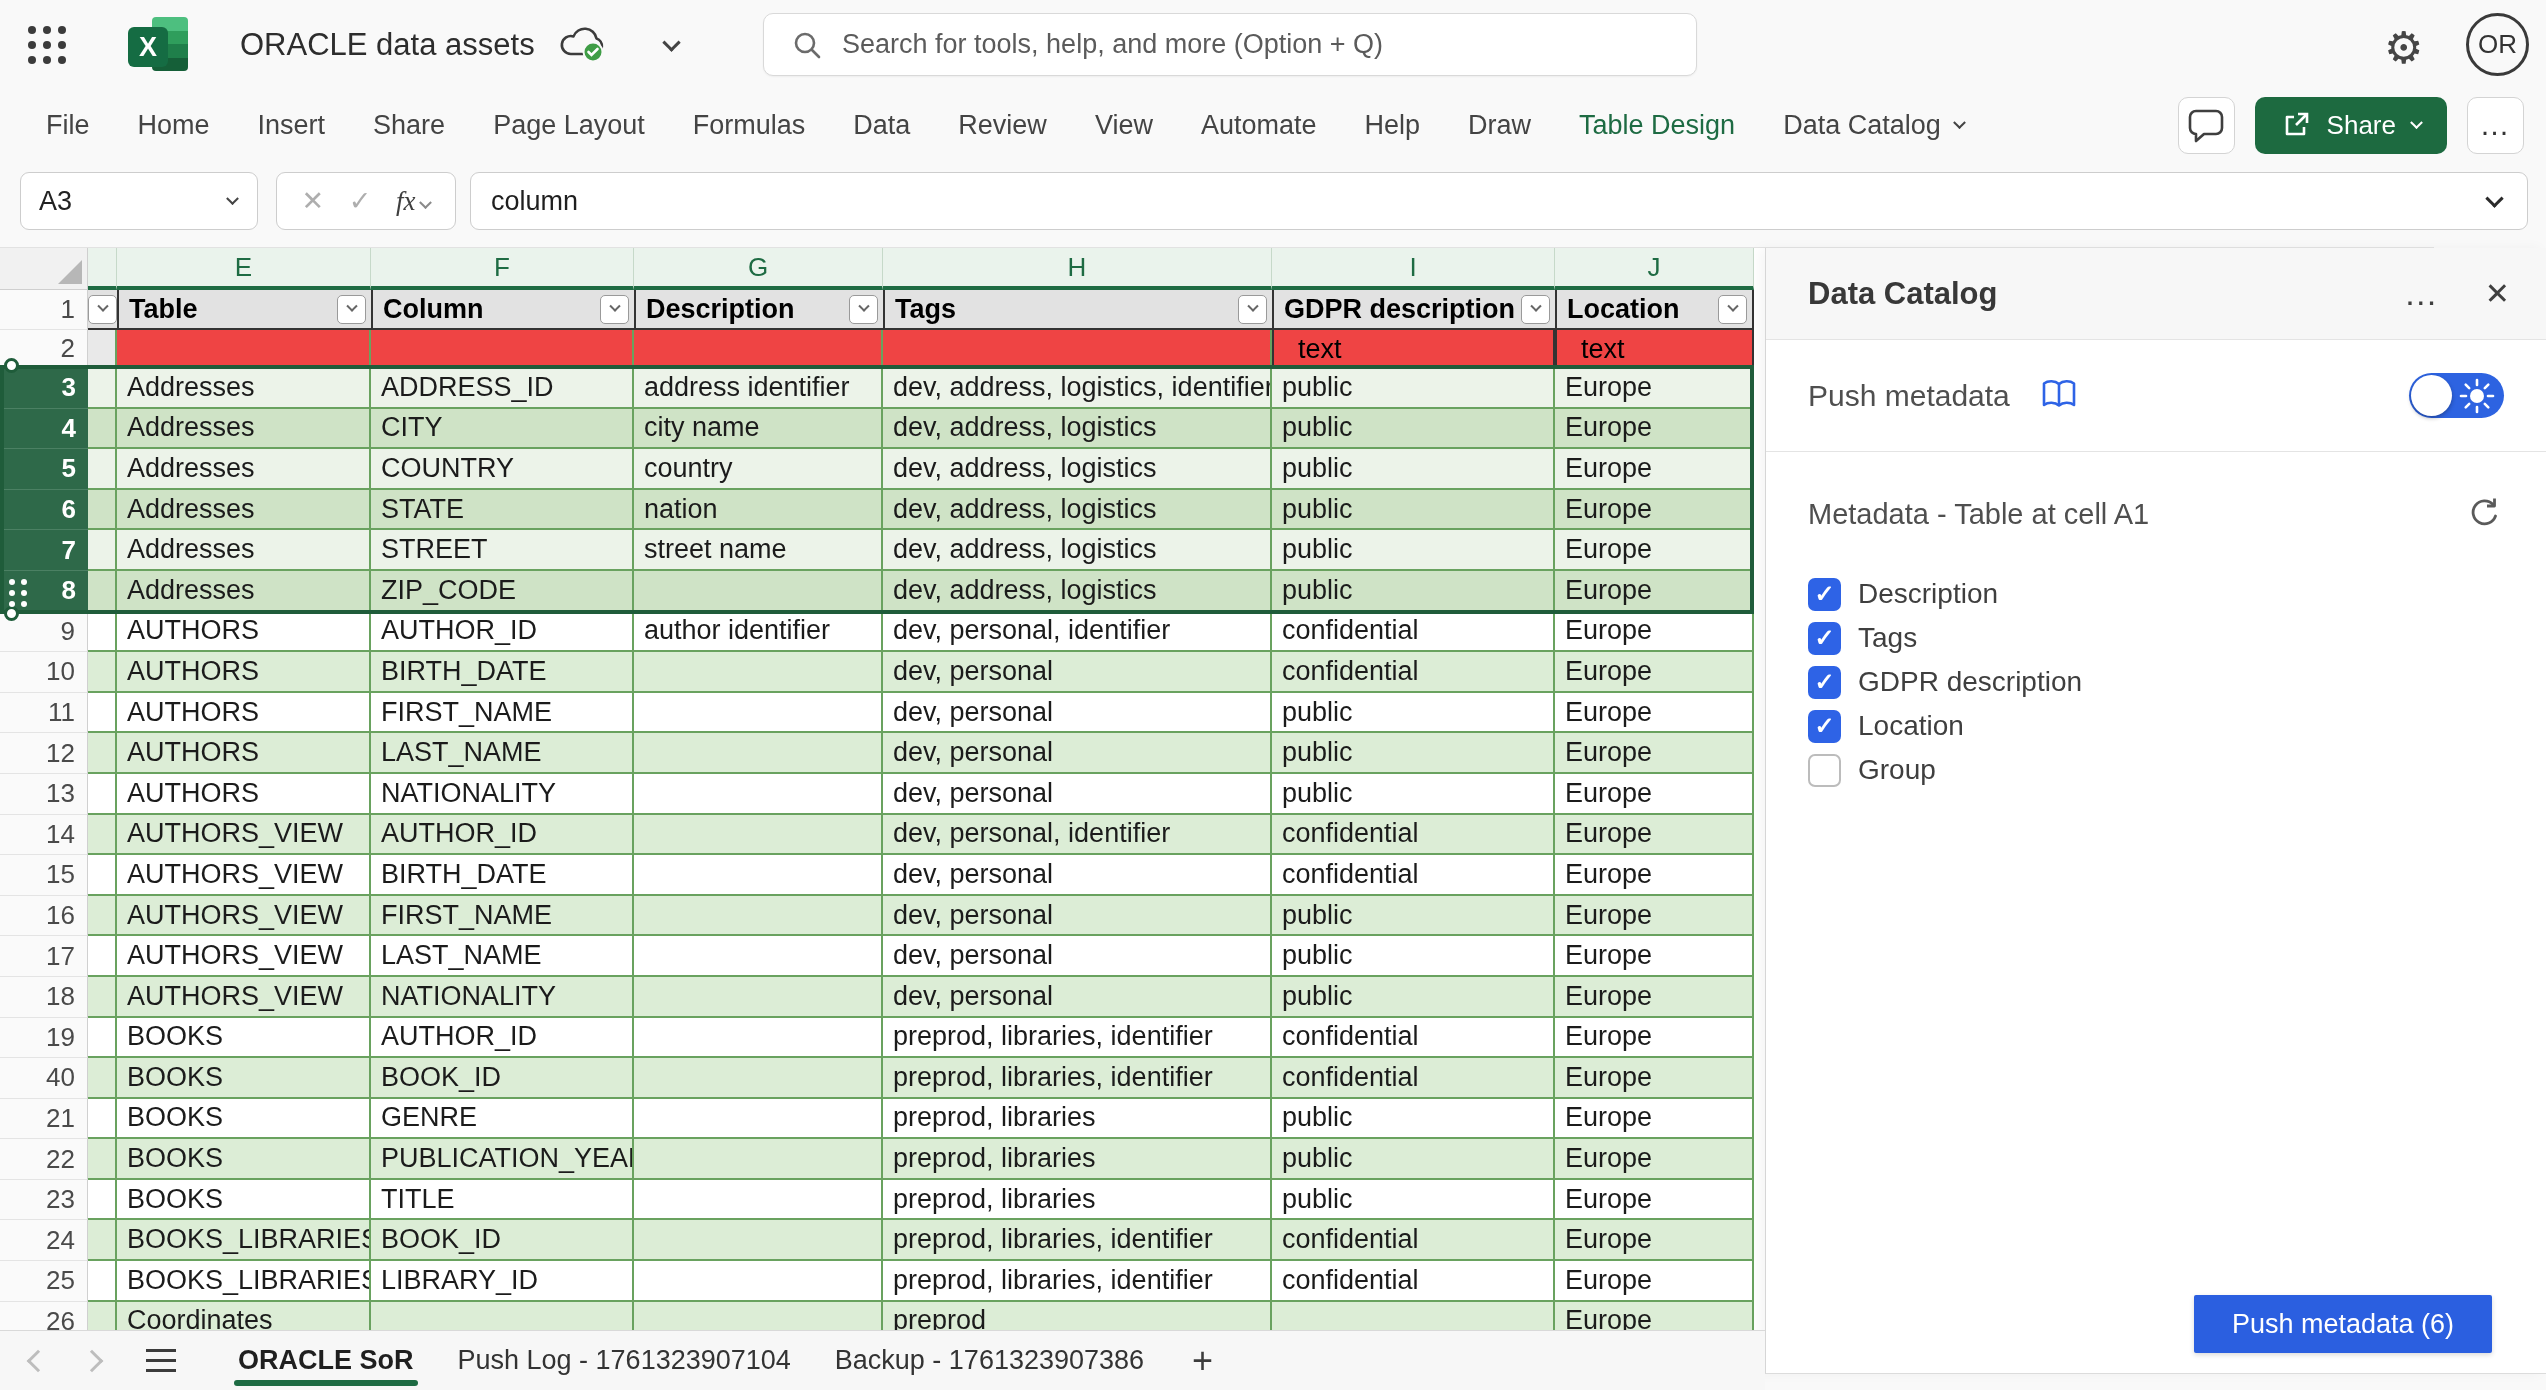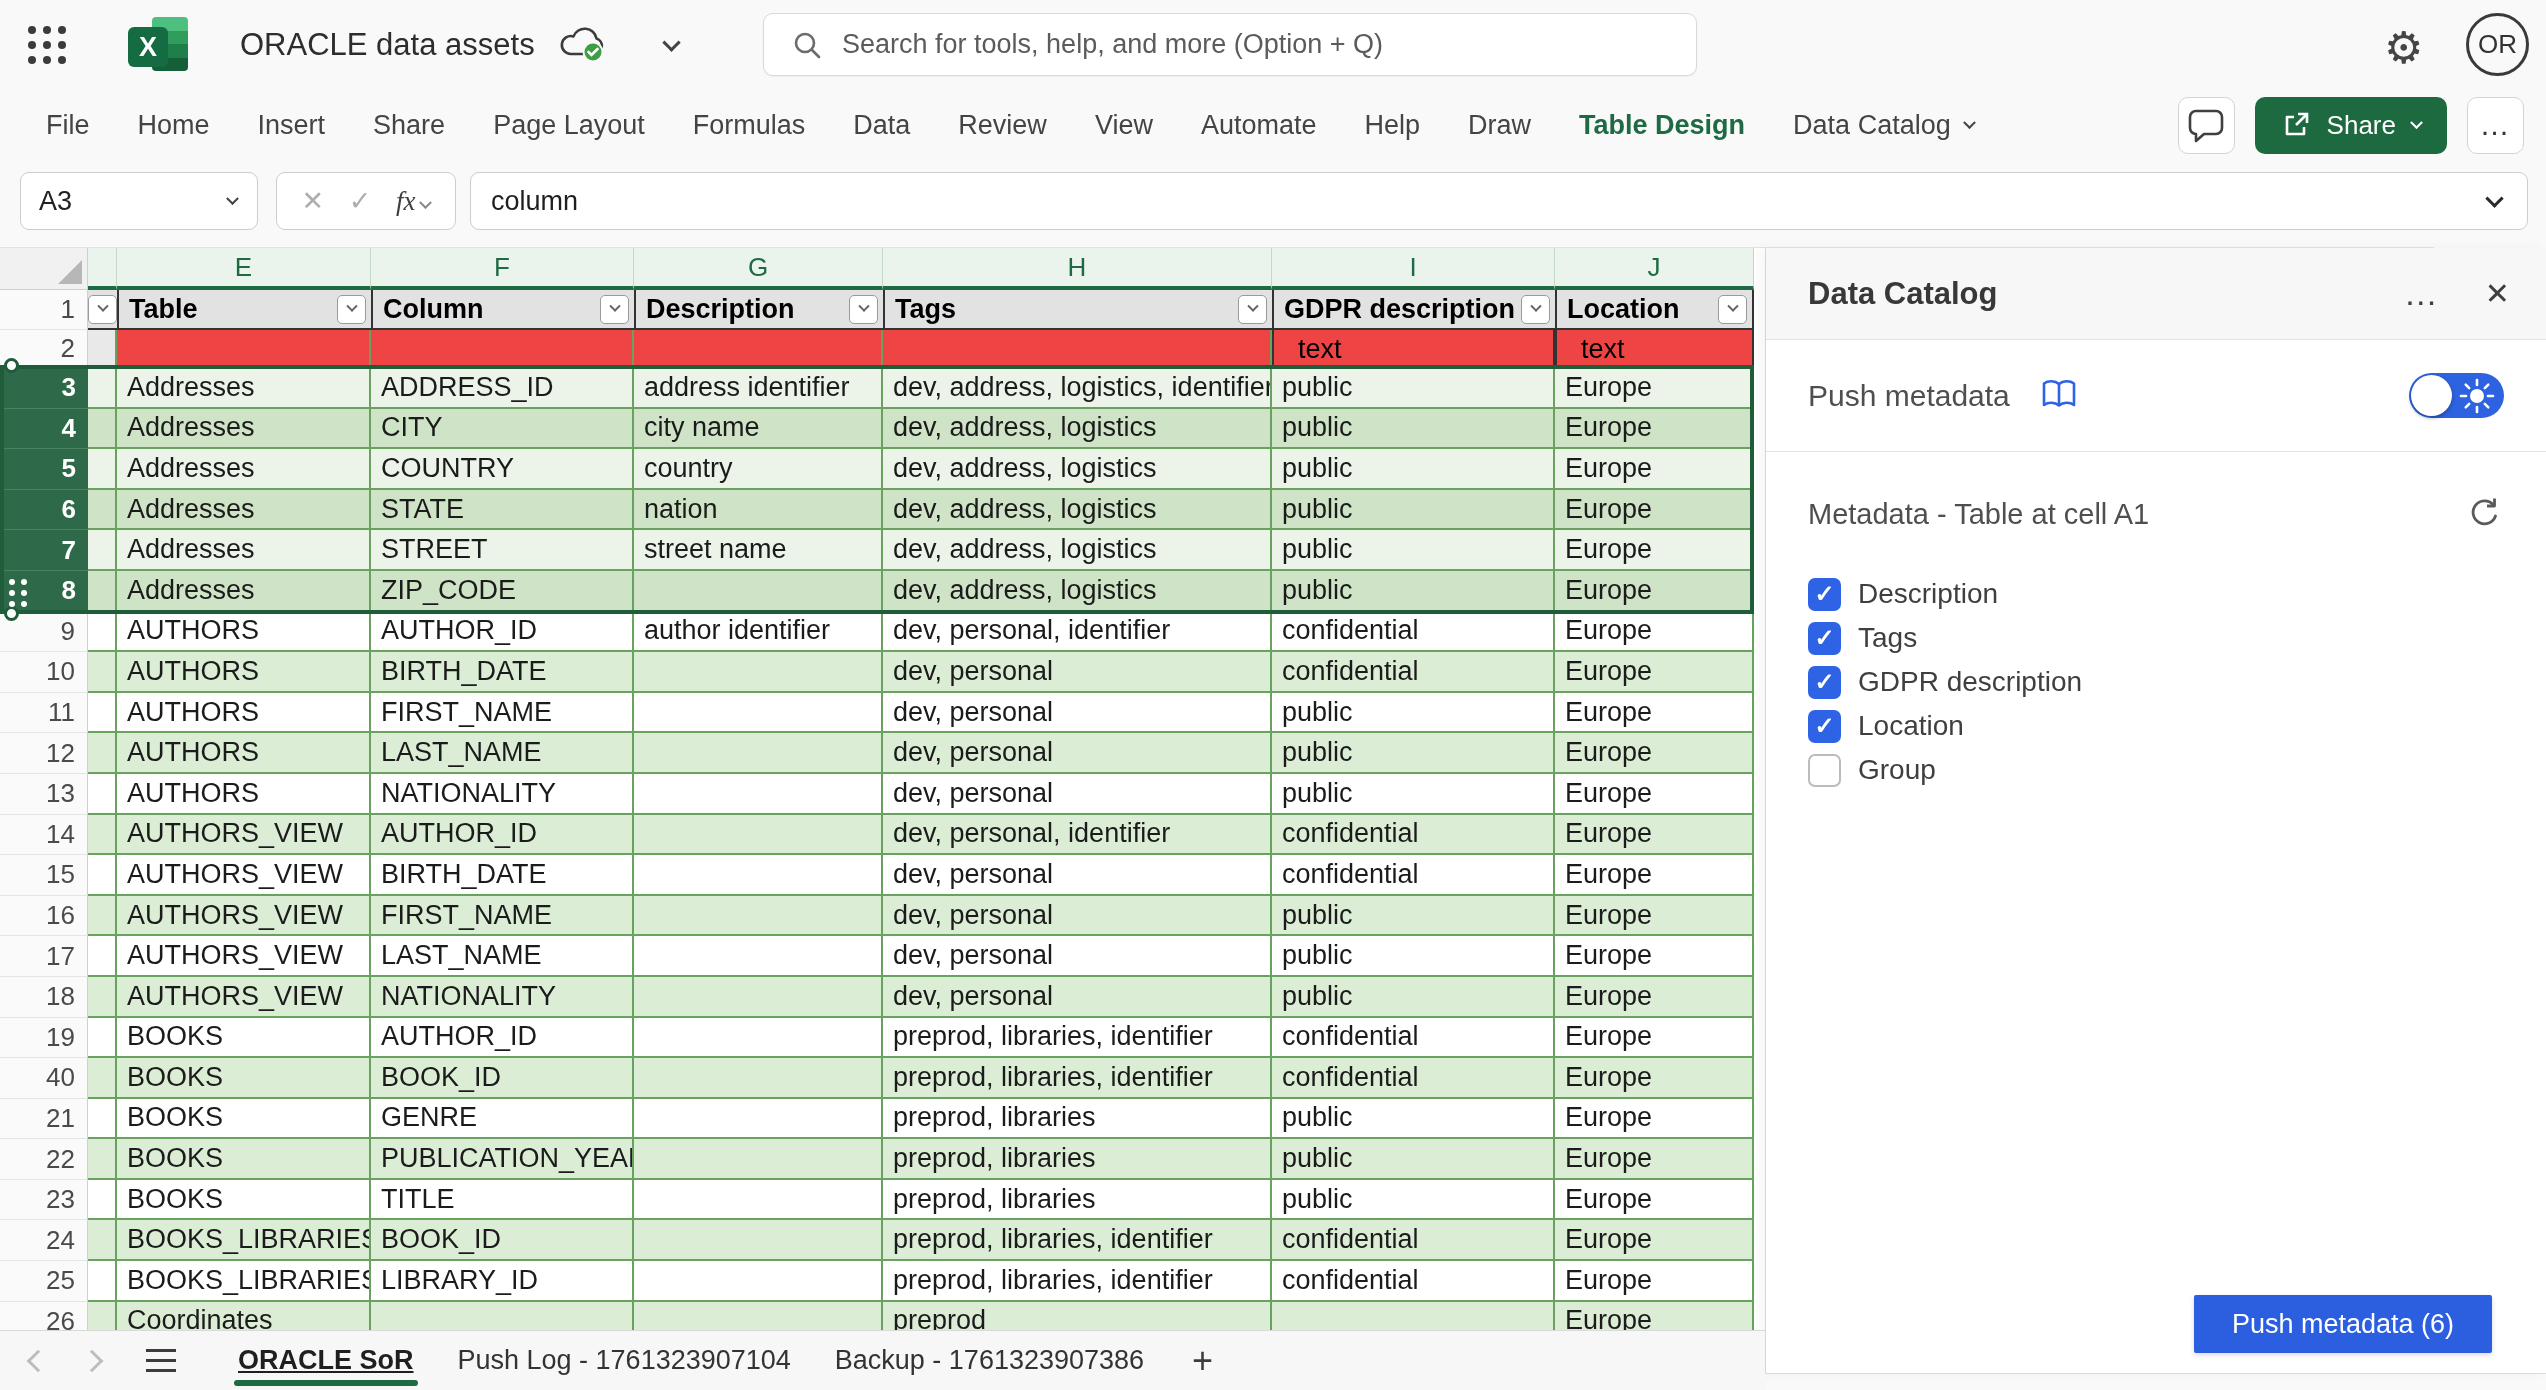--- a/index.html
+++ b/index.html
@@ -37,21 +37,21 @@
   .gear { position:absolute; left:2384px; top:22px; font-size:44px; color:#454545; cursor:pointer; }
   .gear::before { content:"\2699\FE0E"; }
   .avatar { position:absolute; left:2466px; top:13px; width:63px; height:63px; border-radius:50%;
     border:3px solid #3a3a3a; display:flex; align-items:center; justify-content:center;
     font-size:26px; color:#333; background:#f9f9f9; }
 
   
   .menubar { position:absolute; left:0; top:90px; width:2546px; height:70px; display:flex; align-items:center; }
   .menu-items { display:flex; align-items:center; gap:48px; padding-left:46px; }
   .menu-item { font-size:27px; color:#444; cursor:pointer; white-space:nowrap; display:flex; align-items:center; gap:14px; }
-  .menu-item.active { color:#1e6b43; font-weight:700; }
+  .menu-item.active { color:#1e6b43; font-weight:400; }
   .menu-right { margin-left:auto; display:flex; align-items:center; gap:20px; padding-right:22px; }
   .icon-btn { width:57px; height:57px; background:#fff; border:1px solid #d4d4d4; border-radius:10px;
     display:flex; align-items:center; justify-content:center; color:#3f3f3f; cursor:pointer; }
   .more-btn::before { content:"\2026"; font-size:30px; color:#333; letter-spacing:2px; }
   .share-btn { height:57px; padding:0 26px; background:#1d6a40; border-radius:10px; color:#fff;
     font-size:26px; display:flex; align-items:center; gap:16px; cursor:pointer; }
 
   
   .formulabar { position:absolute; left:0; top:160px; width:2434px; height:88px; border-bottom:1px solid #e2e2e2; }
   .namebox { position:absolute; left:20px; top:12px; width:238px; height:58px; background:#fff;
@@ -147,21 +147,21 @@
   .tabbar { position:absolute; left:0; top:1082px; width:1765px; height:60px; background:#f7f7f7;
     border-top:1px solid #d9d9d9; display:flex; align-items:center; }
   .nav-chev { width:16px; height:16px; border-right:3px solid #bdbdbd; border-bottom:3px solid #bdbdbd; cursor:pointer; }
   .nav-prev { margin-left:30px; transform:rotate(135deg); }
   .nav-next { margin-left:38px; transform:rotate(-45deg); }
   .all-sheets { margin-left:46px; width:30px; display:flex; flex-direction:column; gap:7px; cursor:pointer; }
   .all-sheets i { height:3px; background:#3c3c3c; }
   .tabs { display:flex; align-items:center; margin-left:40px; height:100%; }
   .tab { position:relative; height:100%; display:flex; align-items:center; padding:0 22px;
     font-size:27px; color:#333; cursor:pointer; white-space:nowrap; }
-  .tab.active { font-weight:bold; color:#1f1f1f;text-decoration:underline; }
+  .tab.active { font-weight:bold; color:#1f1f1f; }
   .tab.active::after { content:""; position:absolute; left:18px; right:18px; bottom:4px; height:6px;
     background:#1e6b43; border-radius:3px; }
   .add-sheet { margin-left:26px; font-size:36px; color:#3c3c3c; cursor:pointer; }
   .add-sheet::before { content:"\002B"; }
 </style>
 </head>
 <body>
 
 <div class="app">
 

